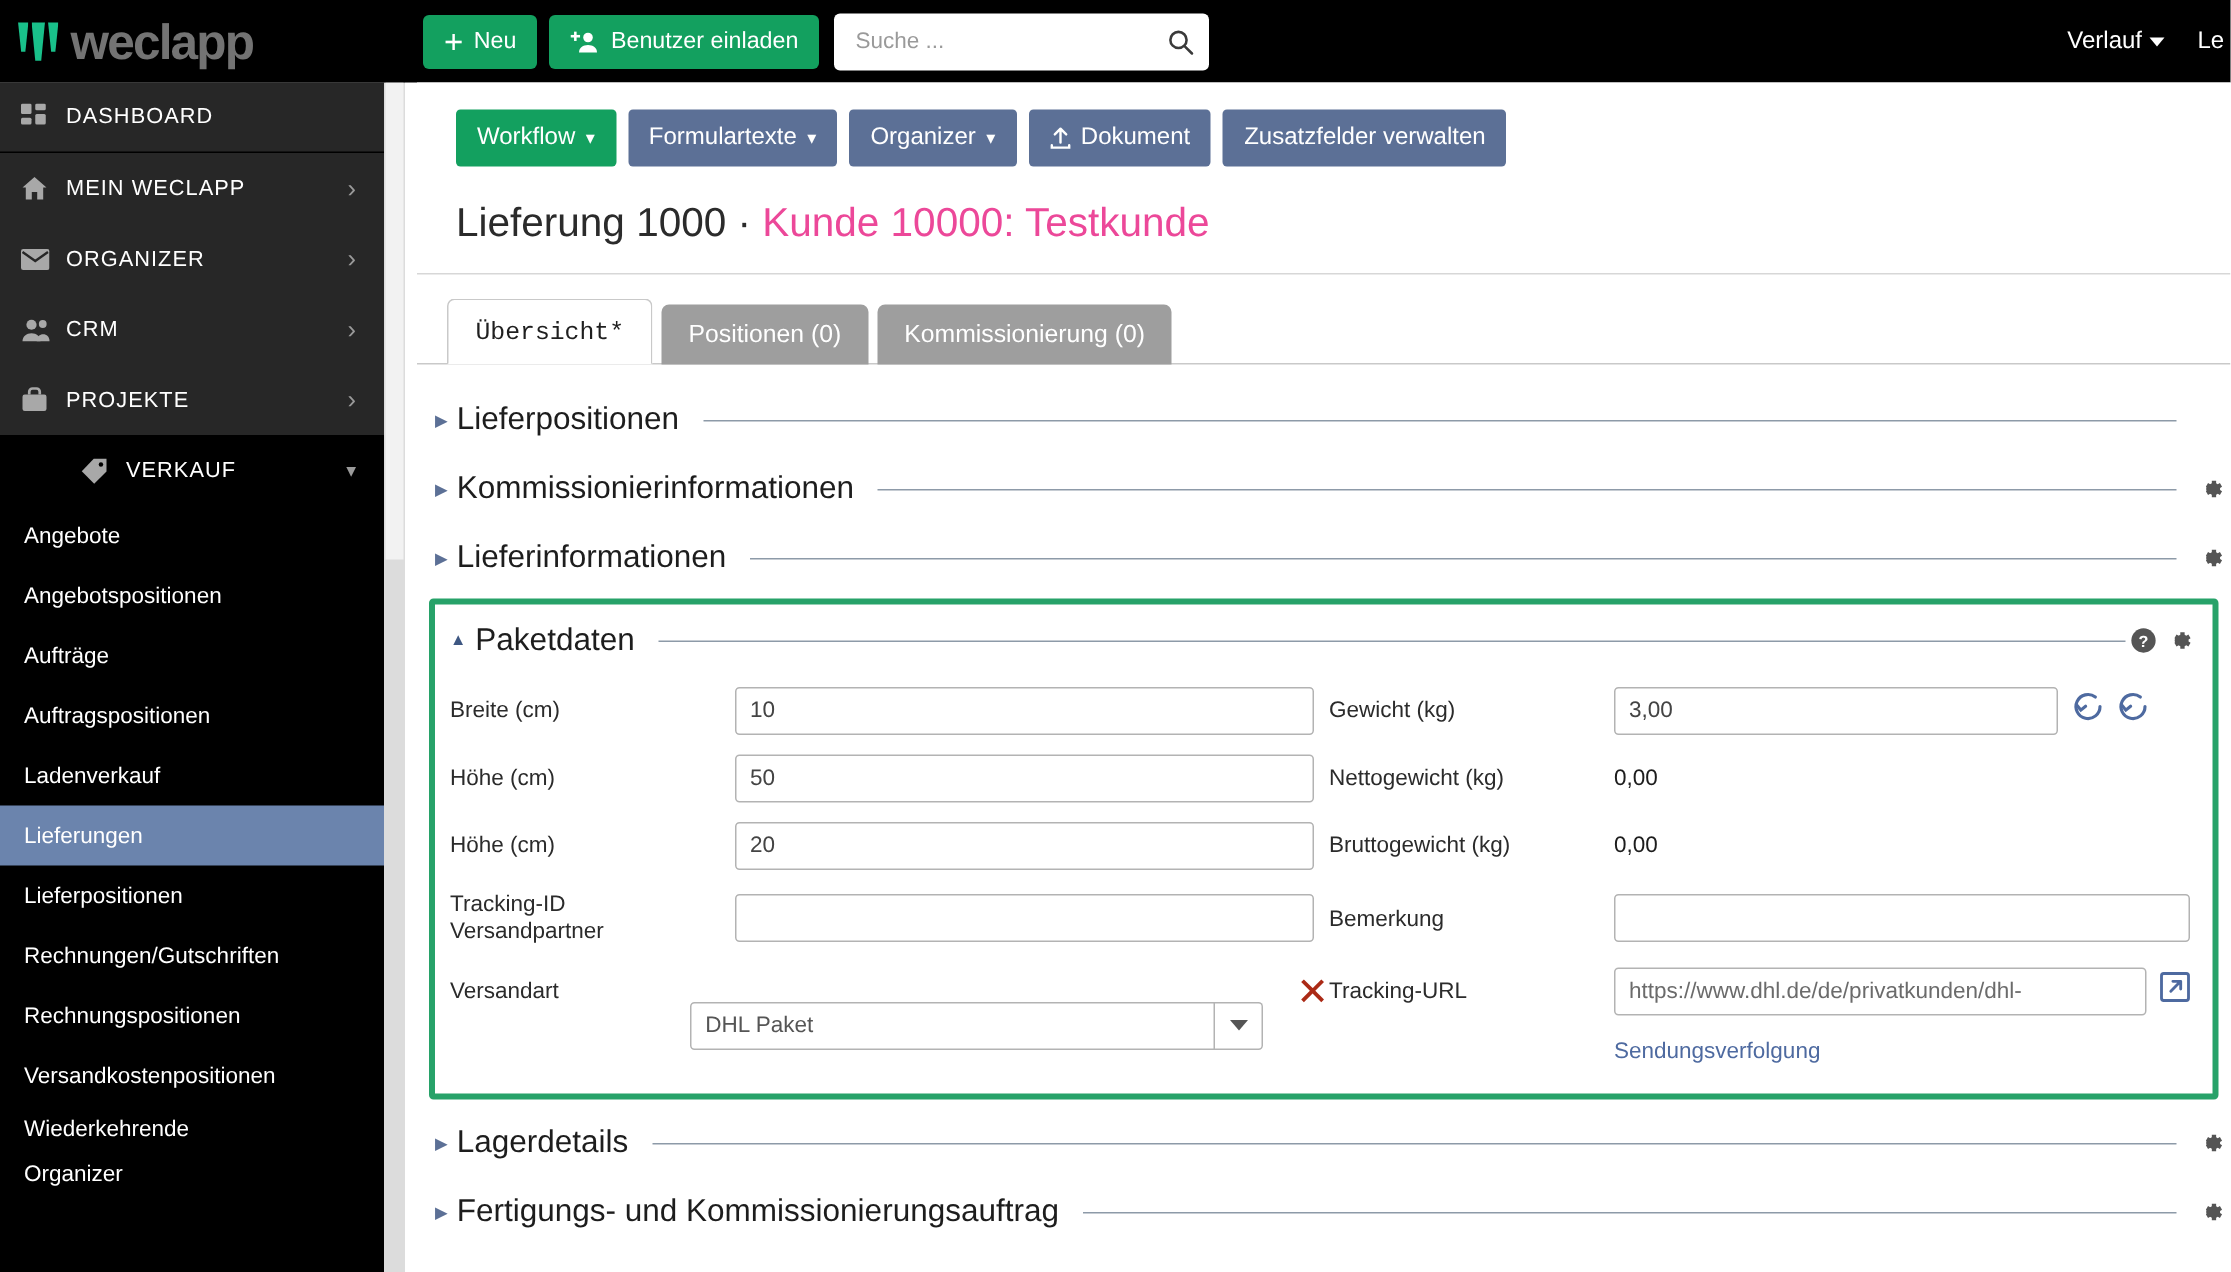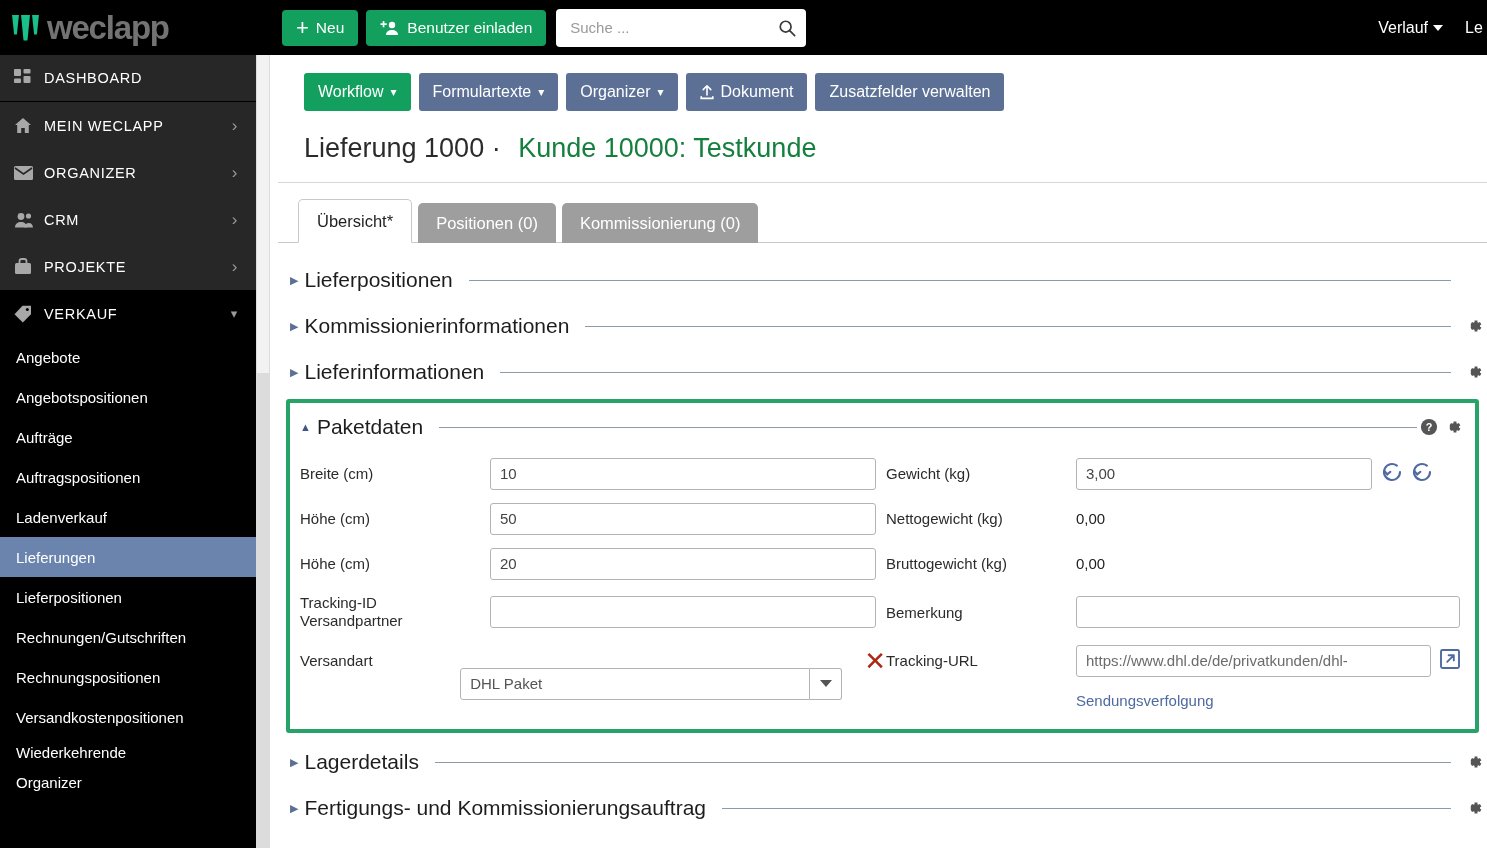--- a/index.html
+++ b/index.html
@@ -81,21 +81,21 @@
   .sb-top-group { background: #272727; }
   .sb-row {
     height: 47px; display: flex; align-items: center;
     padding-left: 14px; color: #ffffff;
     font-size: 14.5px; letter-spacing: .7px;
     cursor: pointer; position: relative;
   }
   .sb-row .sb-ico { width: 30px; display:flex; align-items:center; color:#a8a8a8; }
   .sb-row .sb-chev { position:absolute; right: 32px; color:#9a9a9a; font-size: 17px; line-height:1; }
   #sb-dashboard { border-bottom: 1px solid #000; }
-  #sb-verkauf { background:#000; }
+  #sb-verkauf { background:#000;margin-left:40px; }
   .sb-sub {
     height: 40px; display:flex; align-items:center;
     padding-left: 16px; color:#ffffff; font-size: 15px;
     cursor: pointer;
   }
   .sb-sub.active { background:#6b84ad; }
   .sb-sub.tight { height: 30px; }
 
   
   #main {
@@ -110,30 +110,30 @@
     background: #5c7096; color: #ffffff; font-size: 16px;
     font-family: "Liberation Sans", sans-serif;
     display: inline-flex; align-items: center; gap: 7px; cursor: pointer; white-space: nowrap;
   }
   #act-workflow { background: #13a05f; }
 
   #page-title {
     margin: 22px 0 0 26px;
     font-size: 27px; color: #2b2b2b; font-weight: 400; white-space: nowrap;
   }
-  #page-title .cust { color: #15803d; cursor: pointer; margin-left: 10px; }
+  #page-title .cust { color: #ec4899; cursor: pointer; }
   #title-rule { margin-top: 18px; height: 1px; background: #d7d7d7; margin-left: 0; }
 
   #tabs { display: flex; gap: 6px; padding: 16px 0 0 20px; align-items: flex-end; }
   .tab {
     height: 40px; padding: 0 18px; display: flex; align-items: center;
     font-size: 16.5px; border-radius: 5px 5px 0 0; cursor: pointer; white-space: nowrap;
   }
   .tab.inactive { background: #9e9e9e; color: #ffffff; }
-  .tab.active { background: #ffffff; color: #1f1f1f; border: 1px solid #c9c9c9; border-bottom: 1px solid #fff; height: 44px; position: relative; z-index: 2; }
+  .tab.active { background: #ffffff; color: #1f1f1f; border: 1px solid #c9c9c9; border-bottom: 1px solid #fff; height: 44px; position: relative; z-index: 2; font-family: Liberation Mono, monospace; }
   #tab-rule { height: 1px; background: #c9c9c9; margin-top: -1px; }
 
   
   .sec {
     display: flex; align-items: center; margin: 0 0 0 12px; height: 46px;
     cursor: pointer;
   }
   .sec .arr { color:#5c7096; font-size: 11px; margin-right: 6px; }
   .sec .sec-t { font-size: 21px; color: #1d1d1d; white-space: nowrap; }
   .sec .sec-line { flex: 1; height: 1px; background: #8d9aa8; margin-left: 16px; }

